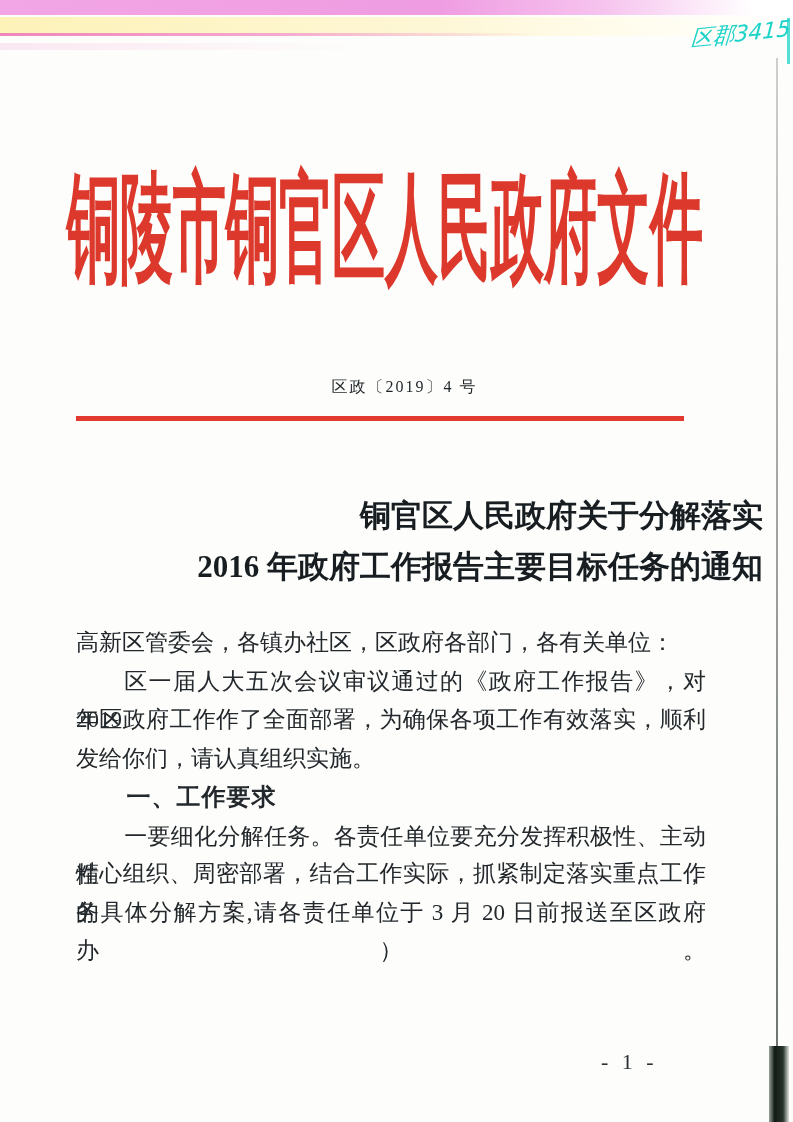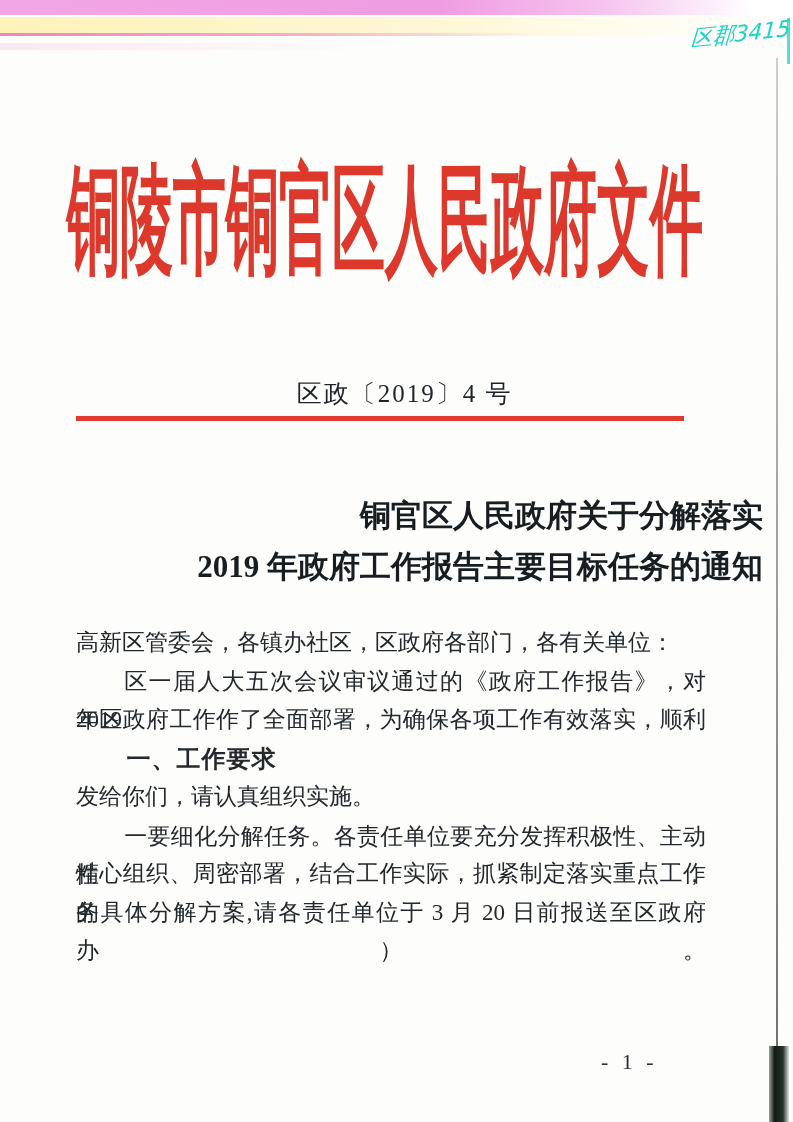--- a/index.html
+++ b/index.html
@@ -23,26 +23,26 @@
   .edge-dark{position:absolute;left:769px;top:1046px;width:20px;height:76px;
     background:linear-gradient(90deg,#9aa49c 0%,#121b15 28%,#26342a 70%,#dfe5df 100%);}
   .cyan-sliver{position:absolute;left:787px;top:18px;width:3px;height:46px;
     background:var(--note-cyan,#1bd3c8);opacity:.75;}
   
   .hand-note{position:absolute;left:692px;top:24px;width:96px;
     color:var(--note-cyan,#1bd3c8);
     font-family:"DejaVu Sans", sans-serif;font-style:italic;font-size:22px;
     transform:rotate(-6deg) skewX(-10deg);transform-origin:left top;white-space:nowrap;}
   
-  .banner{position:absolute;top:160px;left:0;right:24px;text-align:center;}
+  .banner{position:absolute;top:168px;left:0;right:24px;text-align:center;}
   .banner .stretch{display:inline-block;font-size:57px;font-weight:bold;
     color:var(--banner-red,#dc392c);white-space:nowrap;letter-spacing:0;
     transform:scale(.93,2.1);transform-origin:50% 0;line-height:1;}
   .doc-number{position:absolute;top:377px;left:16px;right:0;text-align:center;
-    font-size:25px;letter-spacing:2px;color:#1e2327;}
+    font-size:16px;letter-spacing:2px;color:#1e2327;}
   .red-rule{position:absolute;left:76px;top:416px;width:608px;height:5px;
     background:var(--rule-red,#e23a2e);}
   
   .title-block{position:absolute;top:490px;left:0;right:30px;text-align:right;
     font-weight:bold;font-size:31px;line-height:51px;color:#171d21;}
   
   .body-block{position:absolute;left:76px;top:624px;width:630px;font-size:23px;}
   .bline{height:38.5px;line-height:38.5px;white-space:nowrap;}
   .bline.j{white-space:normal;text-align:justify;text-align-last:justify;}
   .bline.ind{text-indent:2.1em;}
@@ -71,29 +71,29 @@
   <div class="banner">
     <span class="stretch">铜陵市铜官区人民政府文件</span>
   </div>
 
   <div class="doc-number">区政〔2019〕4 号</div>
 
   <div class="red-rule"></div>
 
   <div class="title-block">
     <div>铜官区人民政府关于分解落实</div>
-    <div>2019 年政府工作报告主要目标任务的通知</div>
+    <div>2016 年政府工作报告主要目标任务的通知</div>
   </div>
 
   <div class="body-block">
     <div class="bline">高新区管委会，各镇办社区，区政府各部门，各有关单位：</div>
     <div class="bline j ind">区一届人大五次会议审议通过的《政府工作报告》，对 2019</div>
     <div class="bline j">年区政府工作作了全面部署，为确保各项工作有效落实，顺利</div>
+    <div class="bline">发给你们，请认真组织实施。</div>
     <div class="bline heading ind">一、工作要求</div>
-    <div class="bline">发给你们，请认真组织实施。</div>
     <div class="bline j ind">
       <span class="bold-lead">一要细化分解任务。</span><span>各责任单位要充分发挥积极性、主动性，</span>
     </div>
     <div class="bline j">精心组织、周密部署，结合工作实际，抓紧制定落实重点工作的</div>
     <div class="bline j">务具体分解方案,请各责任单位于 3 月 20 日前报送至区政府办）。</div>
   </div>
 
   <div class="page-num">- 1 -</div>
 
 </div>

